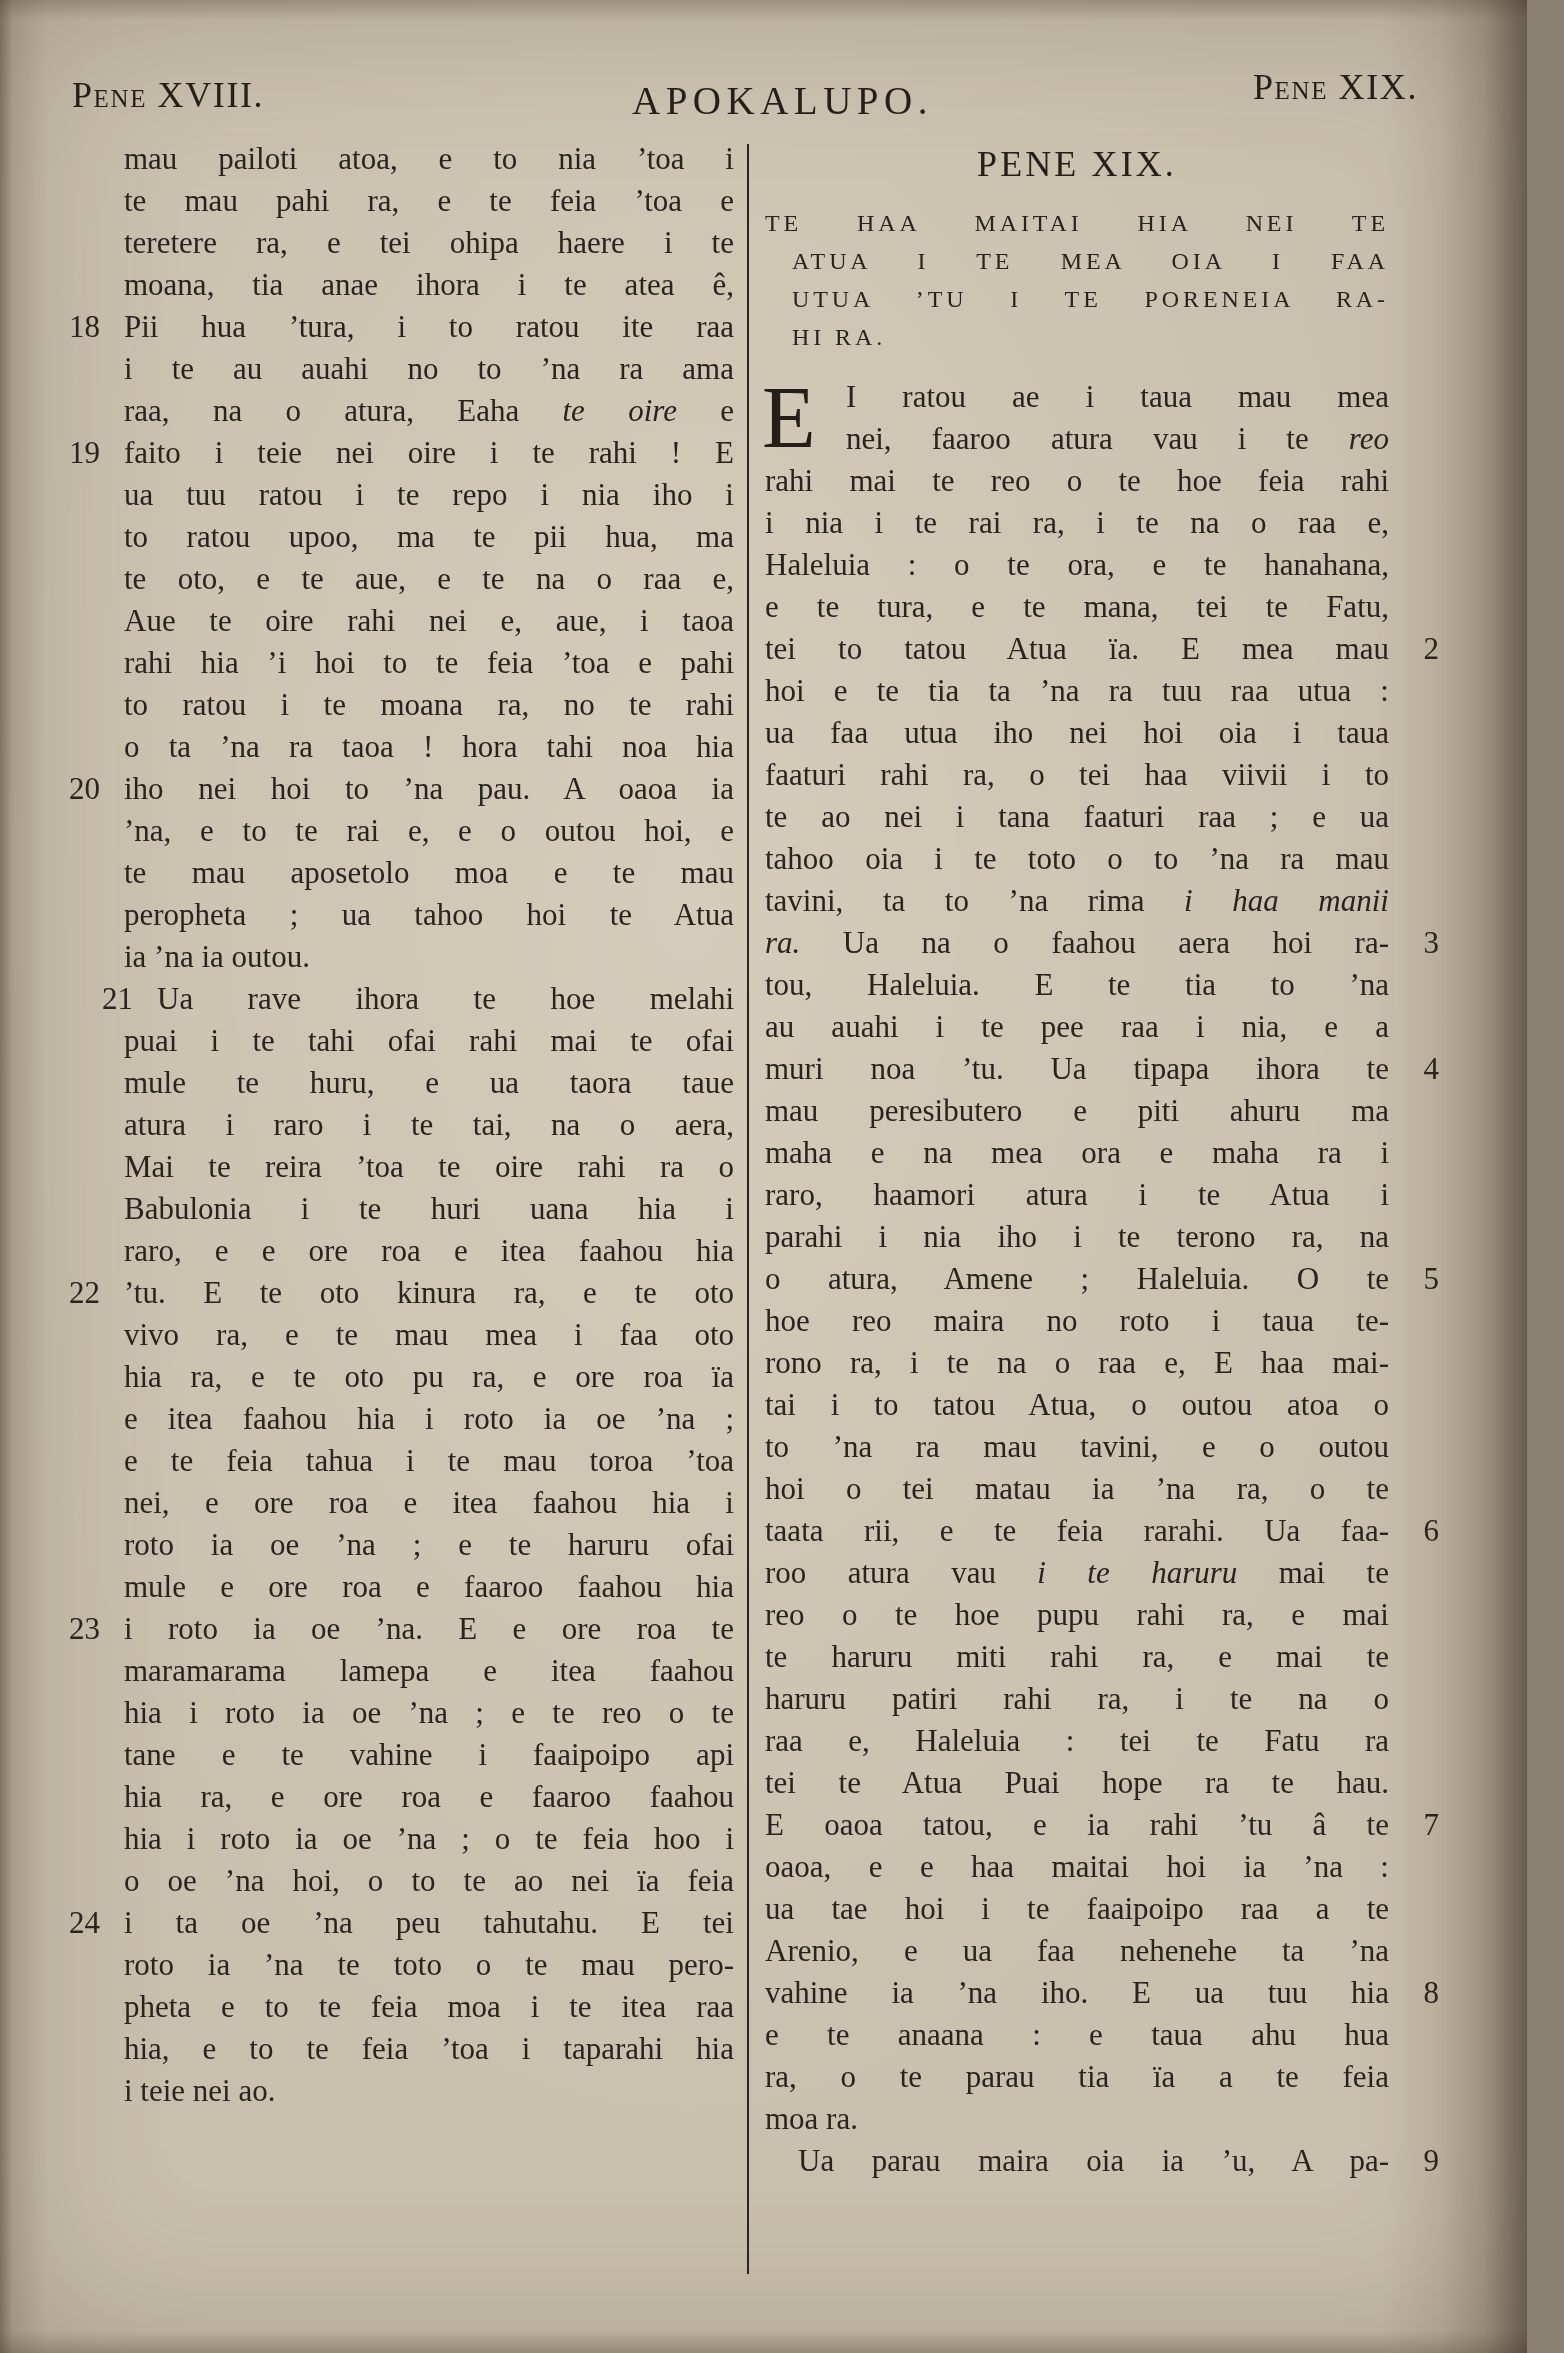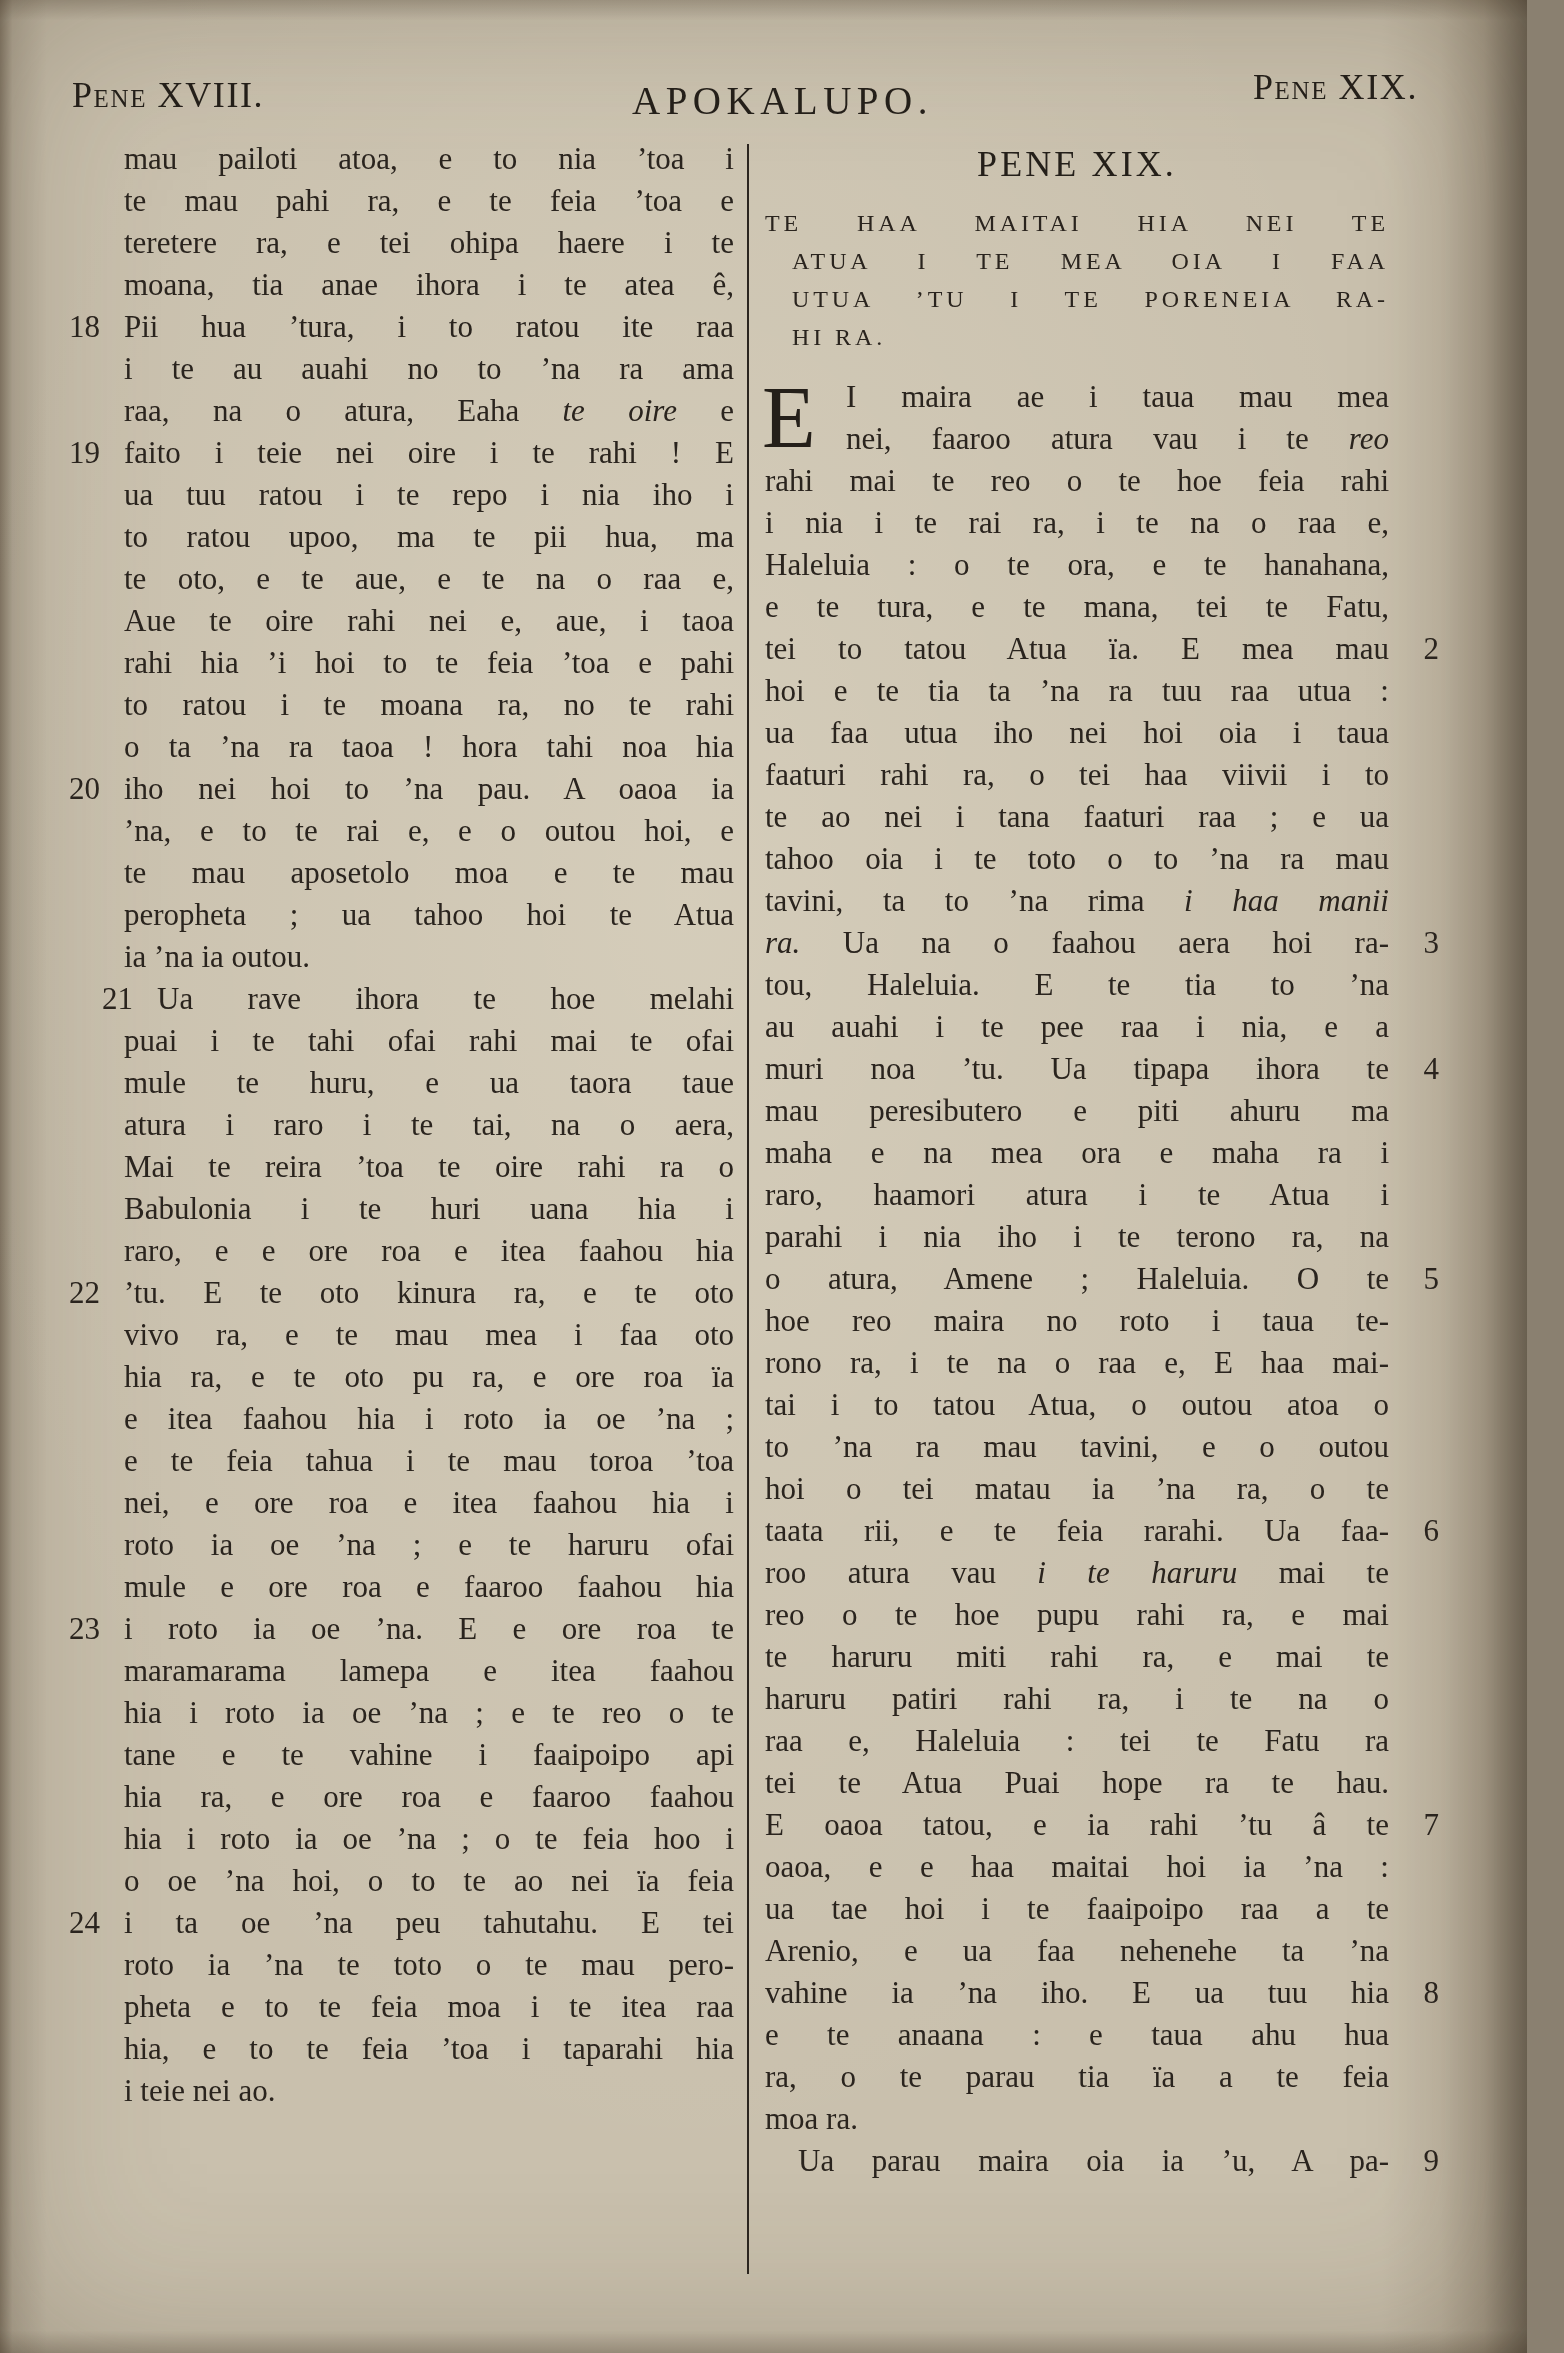--- a/index.html
+++ b/index.html
@@ -134,21 +134,21 @@
   <div class="col col-right">
     <div class="chap-title">PENE XIX.</div>
     <div class="summary">
         <div class="sum-line">TE HAA MAITAI HIA NEI TE</div>
         <div class="sum-line ind">ATUA I TE MEA OIA I FAA</div>
         <div class="sum-line ind">UTUA ’TU I TE PORENEIA RA-</div>
         <div class="sum-line ind end">HI RA.</div>
       </div>
     <div class="body-lines">
       <div class="dropcap">E</div>
-    <div class="line dc"><span>I maira ae i taua mau mea</span></div>
+    <div class="line dc"><span>I ratou ae i taua mau mea</span></div>
         <div class="line dc"><span>nei, faaroo atura vau i te <i>reo</i></span></div>
         <div class="line"><span>rahi mai te reo o te hoe feia rahi</span></div>
         <div class="line"><span>i nia i te rai ra, i te na o raa e,</span></div>
         <div class="line"><span>Haleluia : o te ora, e te hanahana,</span></div>
         <div class="line"><span>e te tura, e te mana, tei te Fatu,</span></div>
         <div class="line"><span>tei to tatou Atua ïa. E mea mau</span><span class="vnum right">2</span></div>
         <div class="line"><span>hoi e te tia ta ’na ra tuu raa utua :</span></div>
         <div class="line"><span>ua faa utua iho nei hoi oia i taua</span></div>
         <div class="line"><span>faaturi rahi ra, o tei haa viivii i to</span></div>
         <div class="line"><span>te ao nei i tana faaturi raa ; e ua</span></div>

